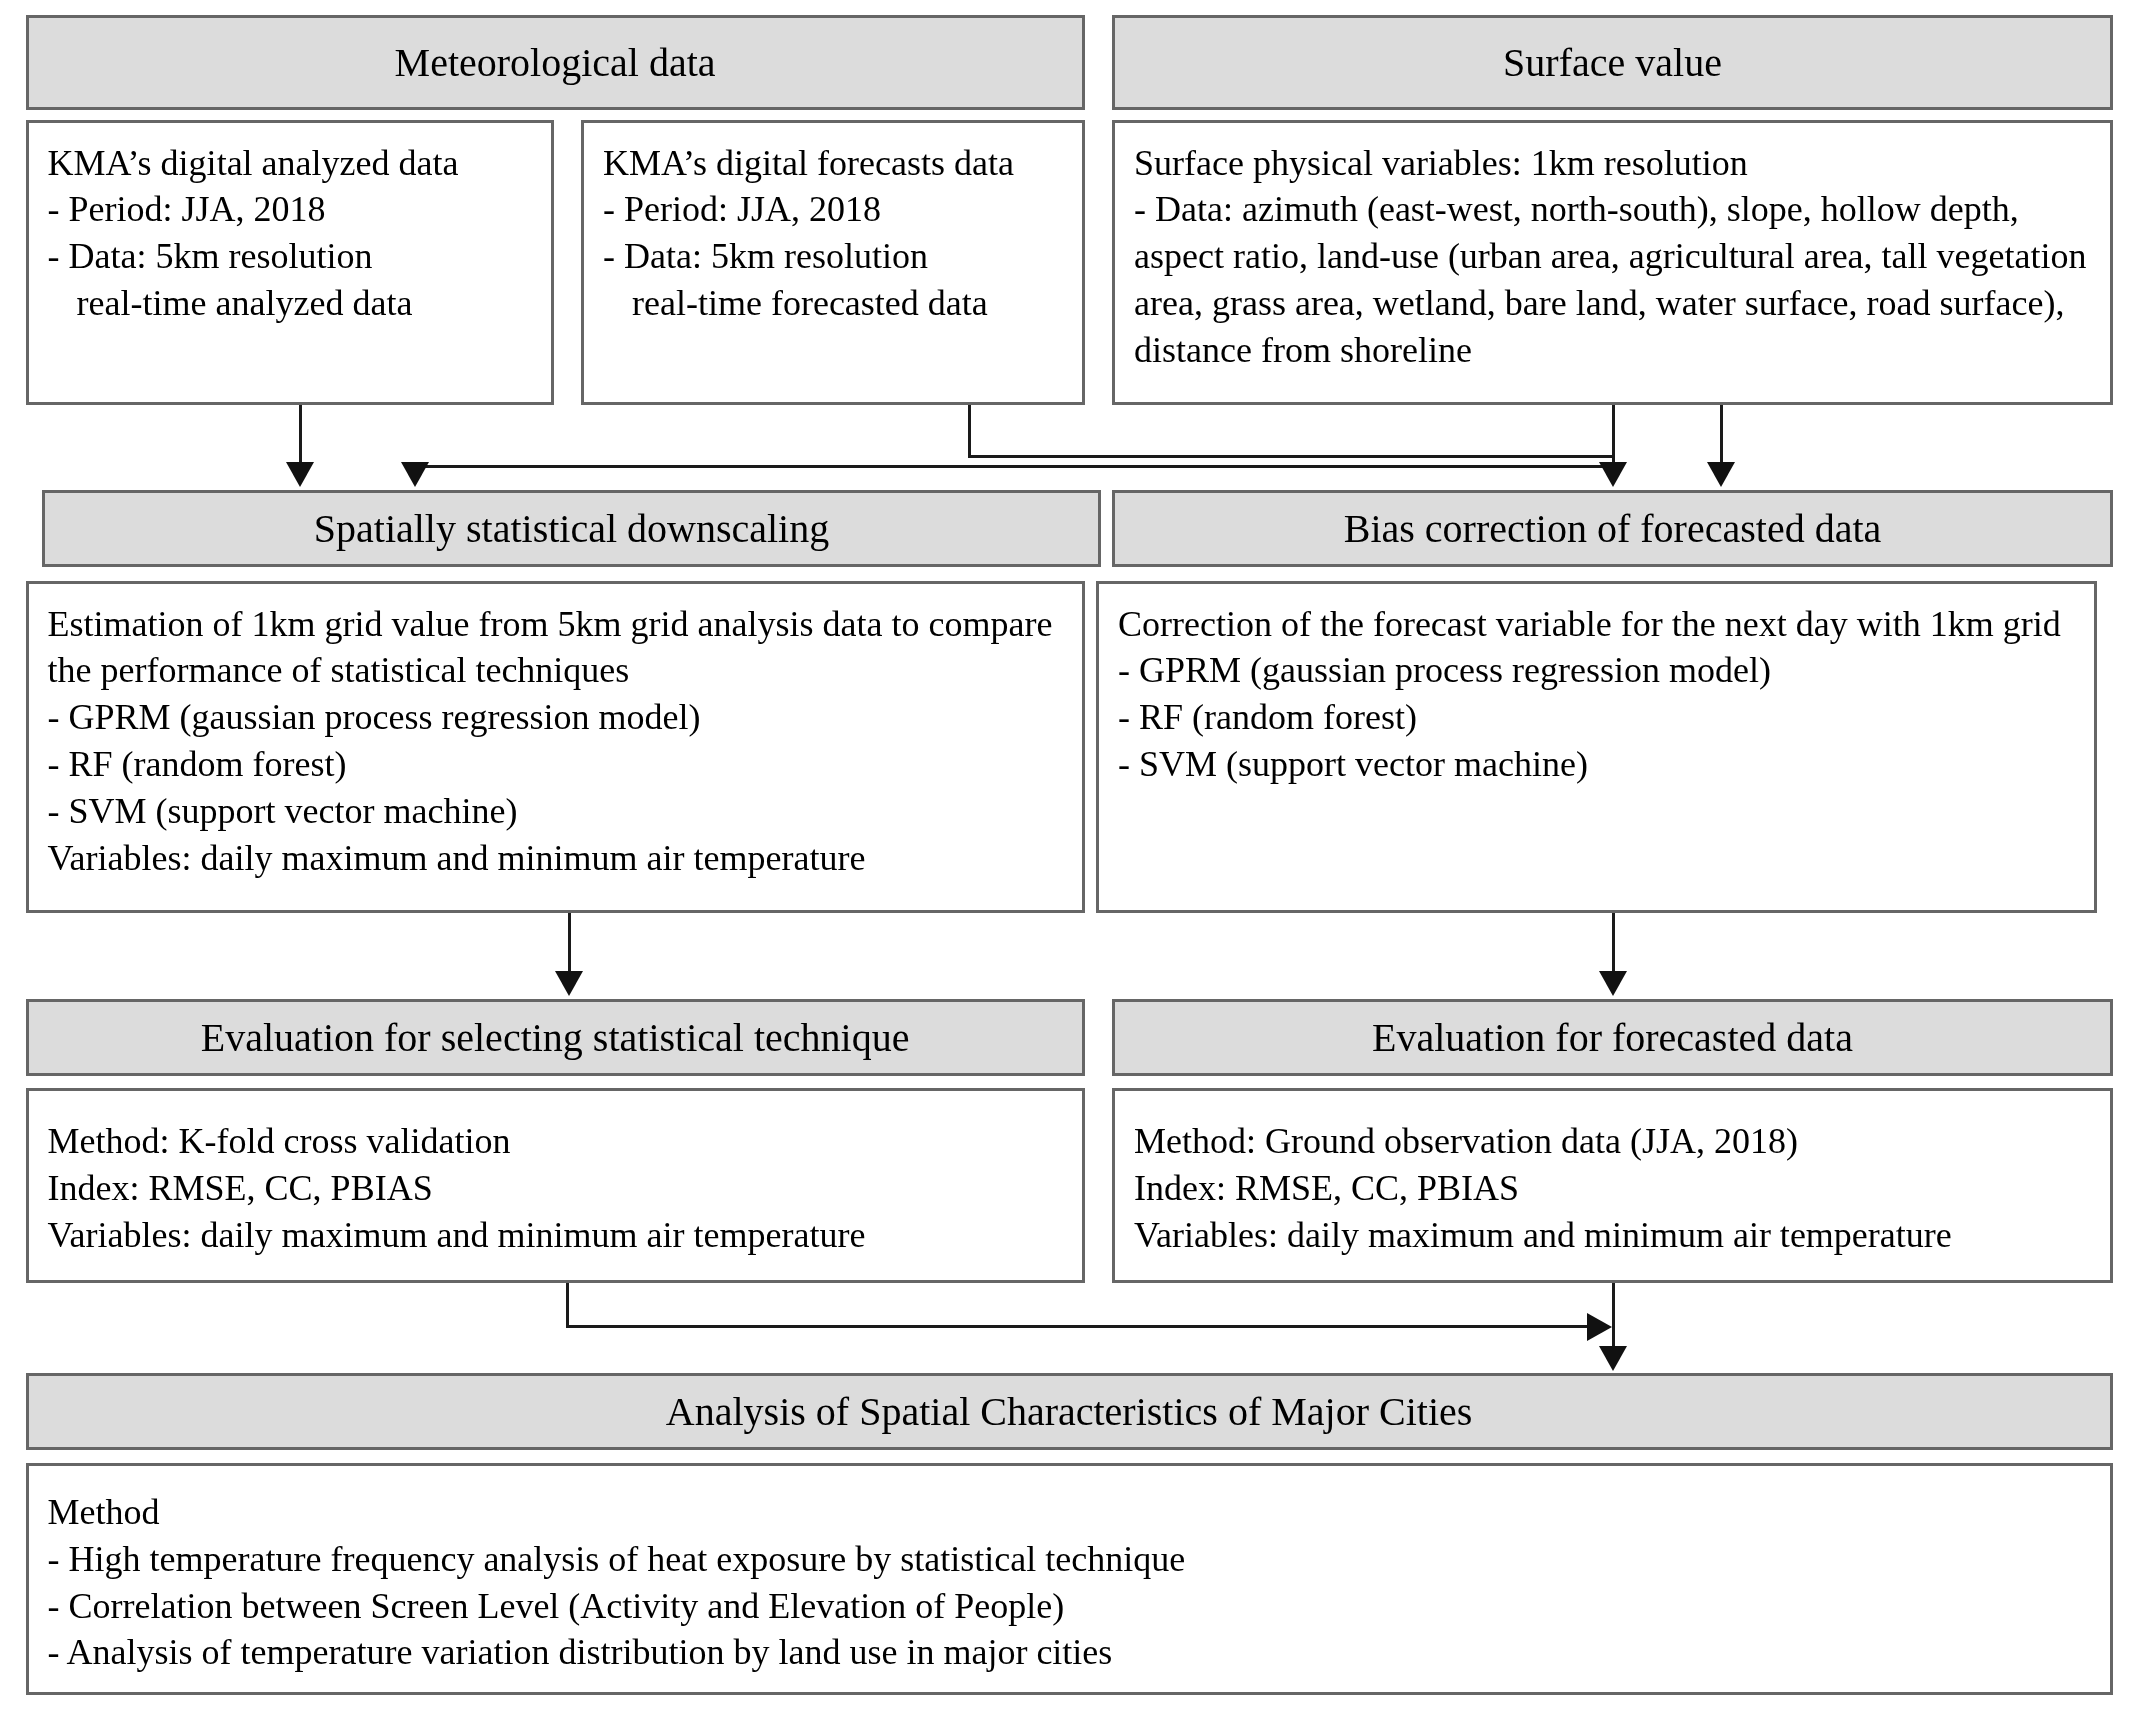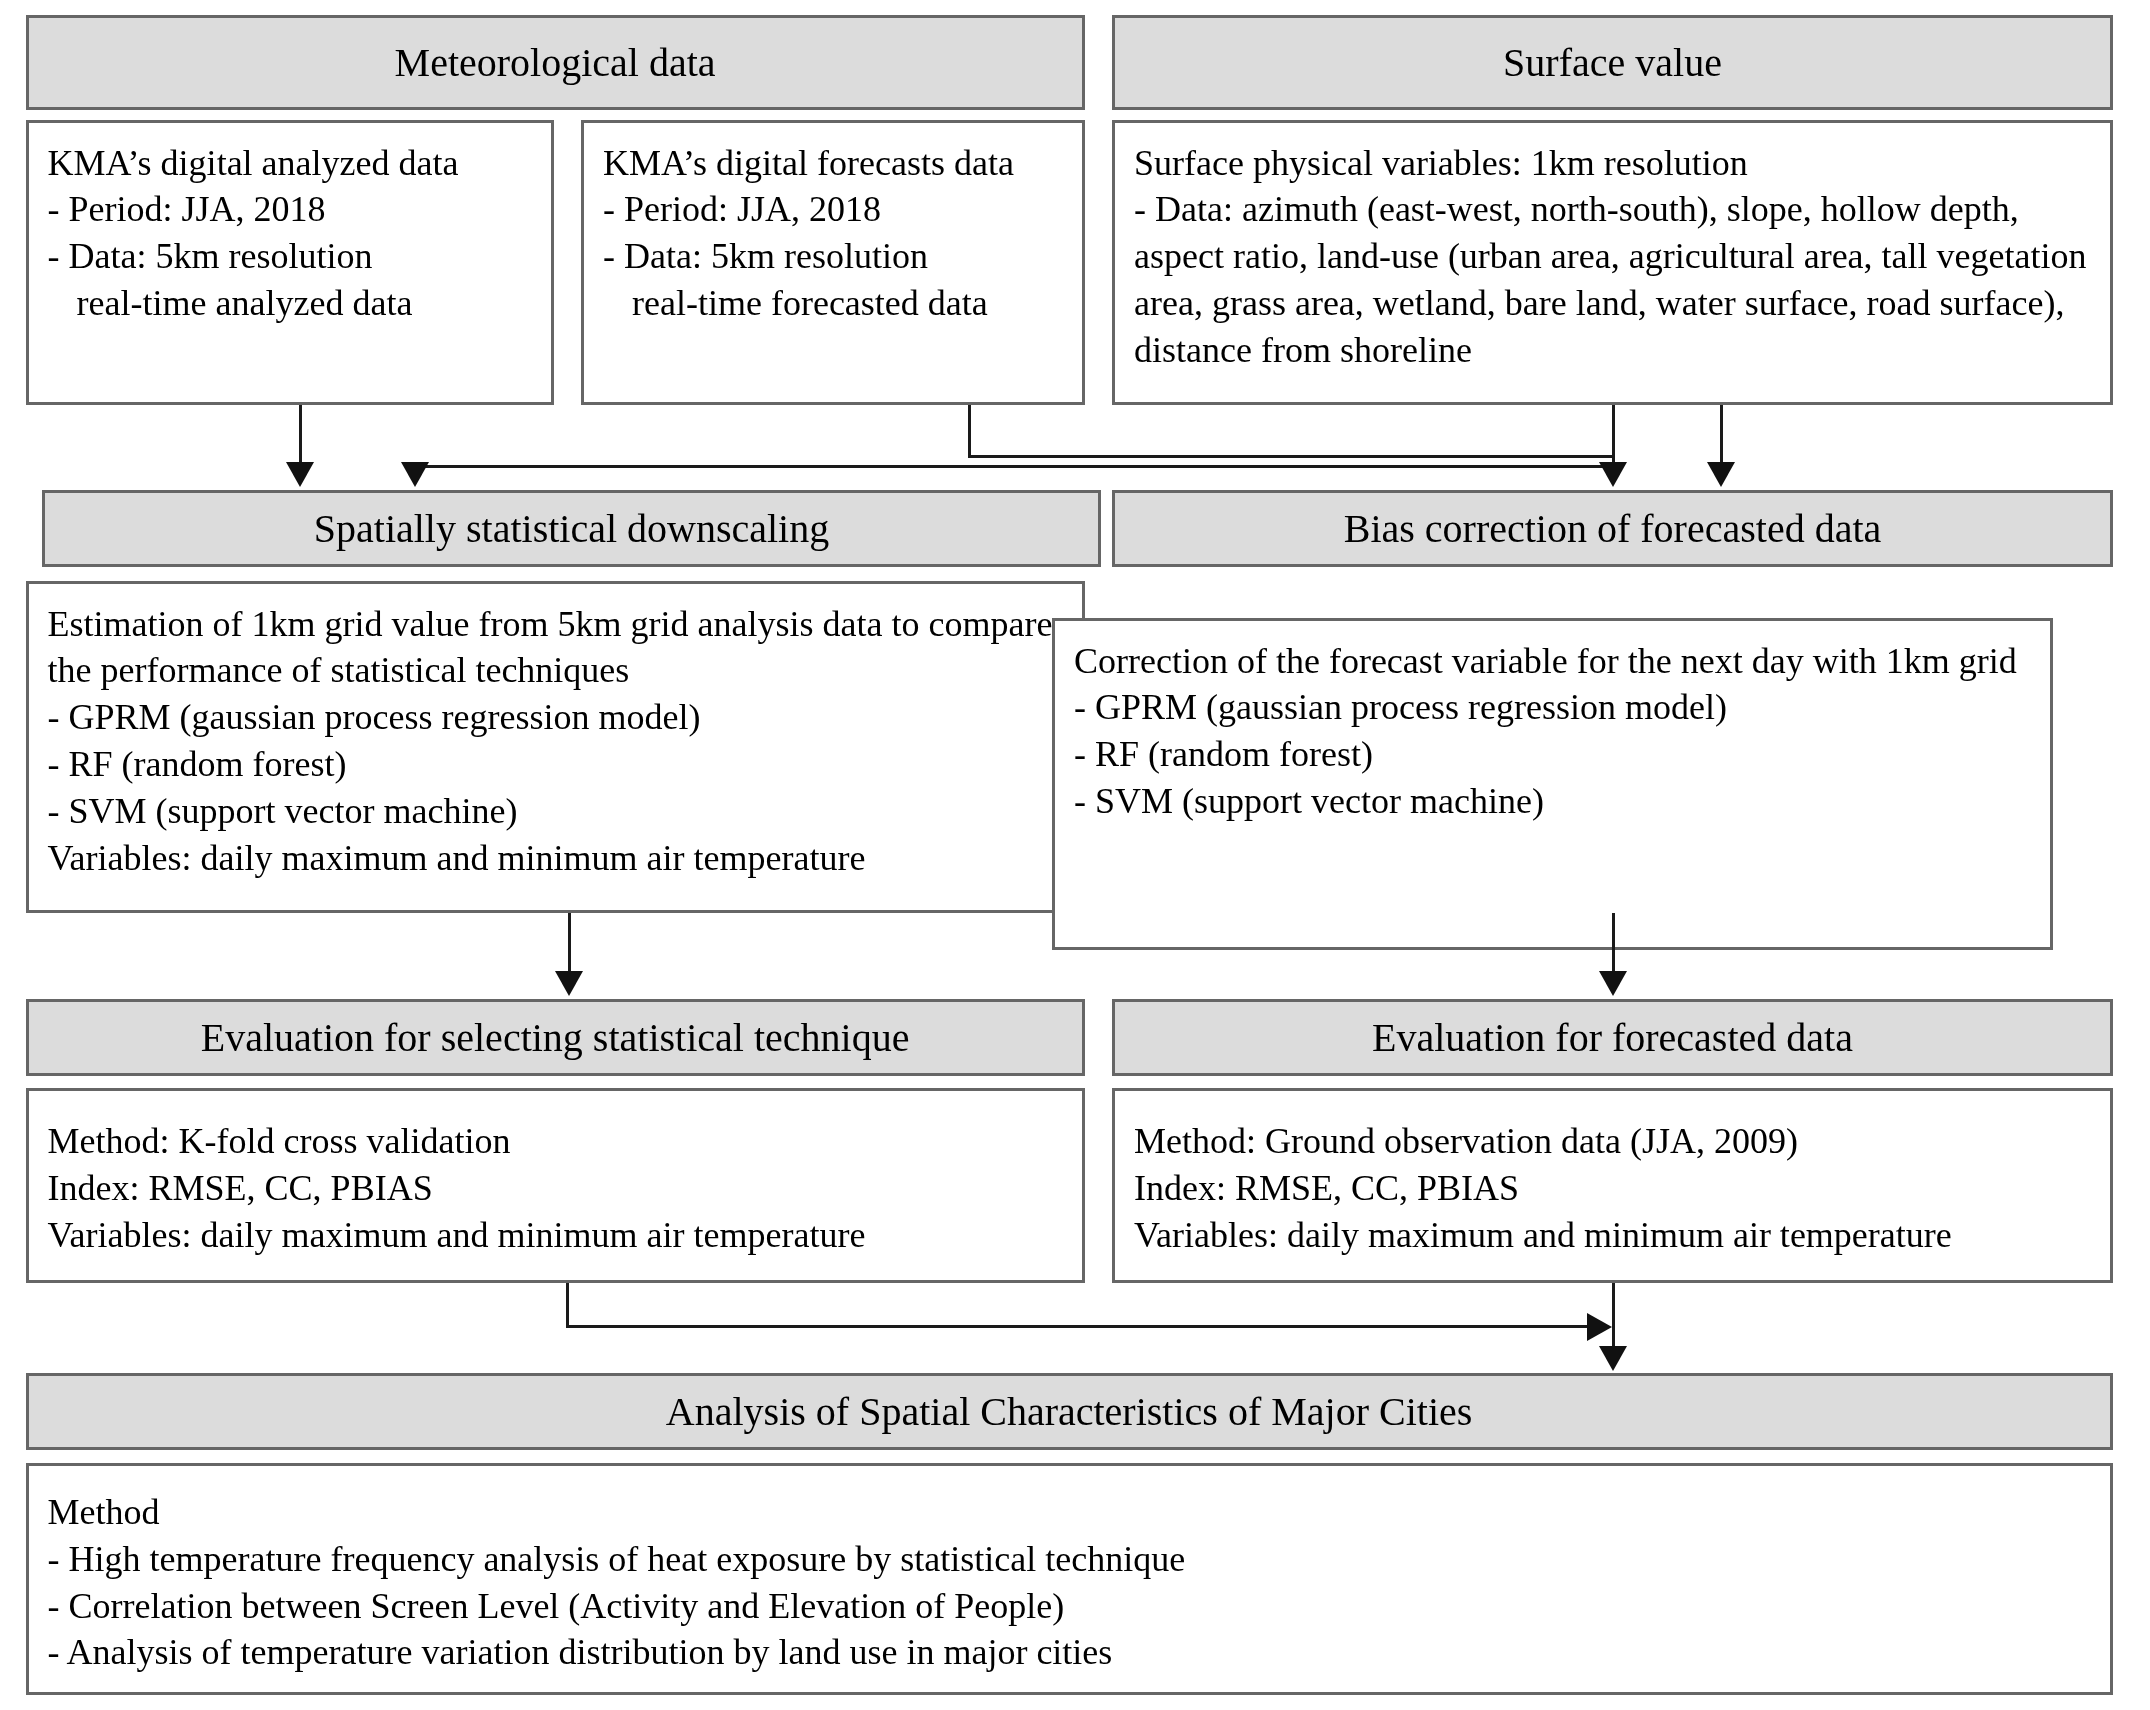--- a/index.html
+++ b/index.html
@@ -119,21 +119,21 @@
       <div class="ln">-  RF (random forest)</div>
       <div class="ln">-  SVM (support vector machine)</div>
       <div class="ln">Variables: daily maximum and minimum air temperature</div>
     </div>
   </div>
 
   <div class="box header" style="left:1112px; top:490px; width:1001px; height:77px;">
     <span class="htxt">Bias correction of forecasted data</span>
   </div>
 
-  <div class="box body" style="left:1052px; top:581px; width:1001px; height:332px;margin-top:37px;">
+  <div class="box body" style="left:1096px; top:581px; width:1001px; height:332px;">
     <div class="body-lines">
       <div class="ln">Correction of the forecast variable for the next day with 1km grid</div>
       <div class="ln">-  GPRM (gaussian process regression model)</div>
       <div class="ln">-  RF (random forest)</div>
       <div class="ln">-  SVM (support vector machine)</div>
     </div>
   </div>
 
   <div class="vline" style="left:568px; top:913px; height:61px;"></div>
   <div class="arrow-down" style="left:555px; top:971px;"></div>
@@ -152,21 +152,21 @@
       <div class="ln">Variables: daily maximum and minimum air temperature</div>
     </div>
   </div>
 
   <div class="box header" style="left:1112px; top:999px; width:1001px; height:77px;">
     <span class="htxt">Evaluation for forecasted data</span>
   </div>
 
   <div class="box body" style="left:1112px; top:1088px; width:1001px; height:195px; padding-top:27px;">
     <div class="body-lines">
-      <div class="ln">Method: Ground observation data (JJA, 2009)</div>
+      <div class="ln">Method: Ground observation data (JJA, 2018)</div>
       <div class="ln">Index: RMSE, CC, PBIAS</div>
       <div class="ln">Variables: daily maximum and minimum air temperature</div>
     </div>
   </div>
 
   <div class="vline" style="left:566px; top:1283px; height:45px;"></div>
   <div class="hline" style="left:566px; top:1325px; width:1021px;"></div>
   <div class="arrow-right" style="left:1587px; top:1313px;"></div>
 
   <div class="vline" style="left:1612px; top:1283px; height:66px;"></div>

